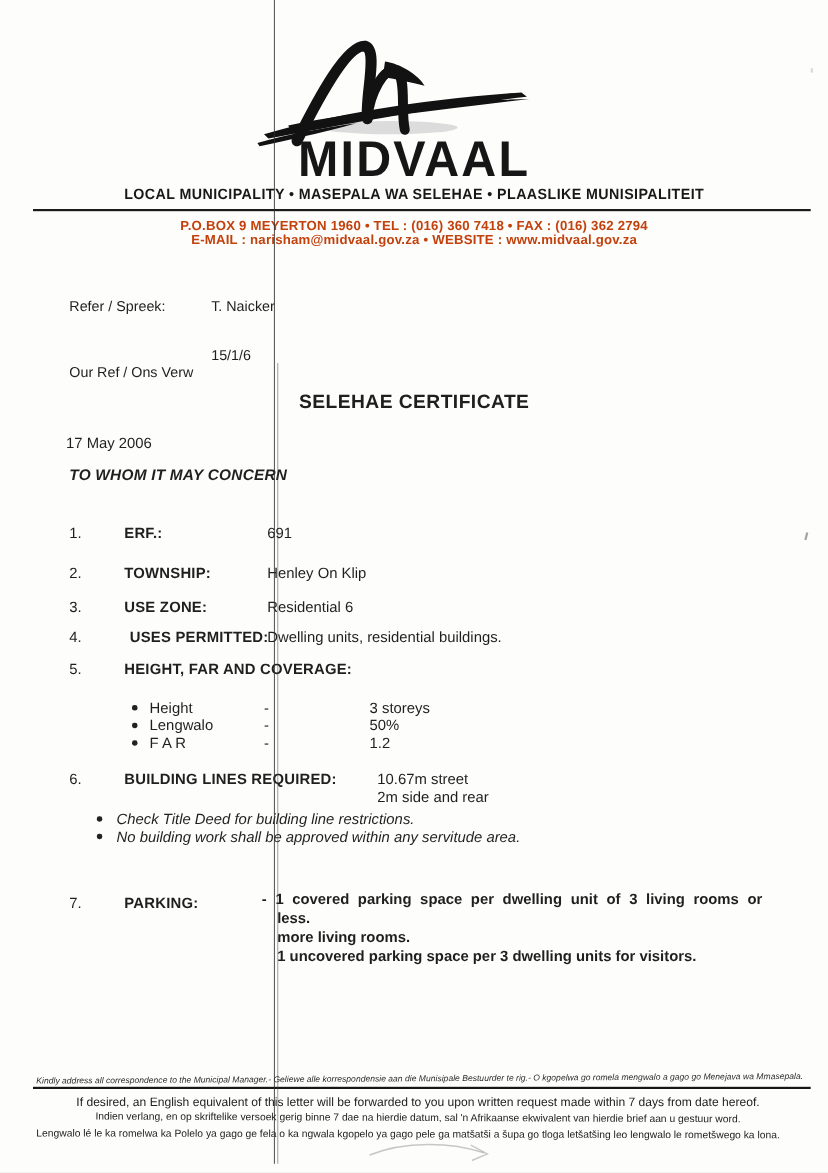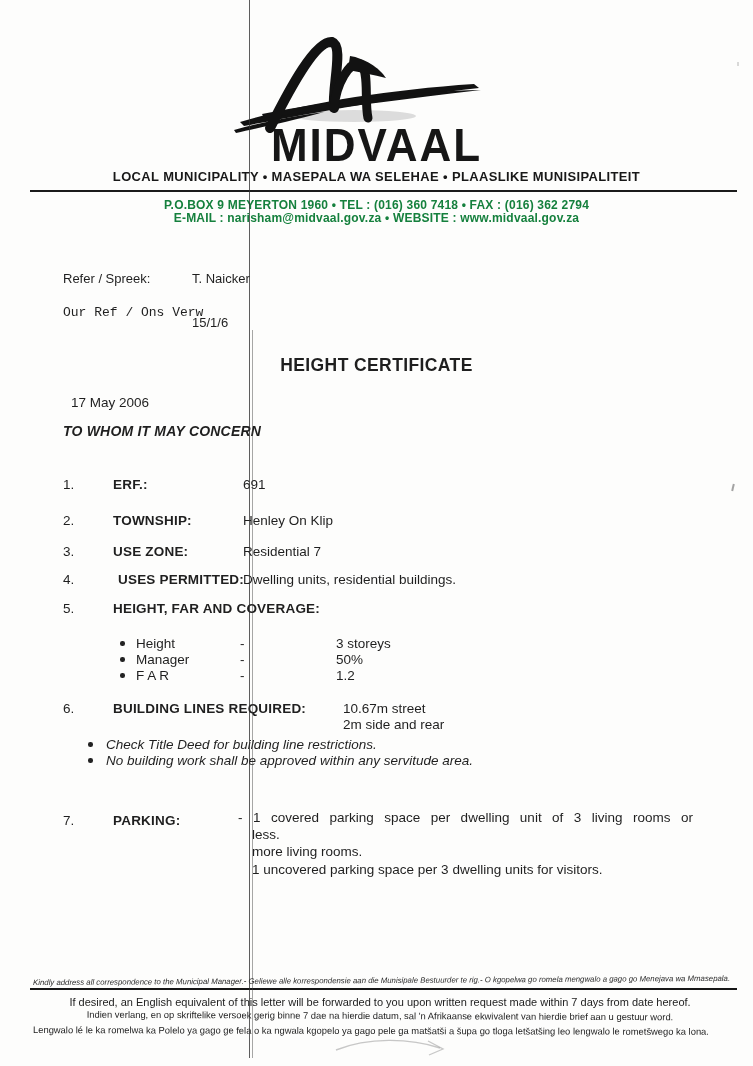--- a/index.html
+++ b/index.html
@@ -21,29 +21,29 @@
   
   .wordmark { position:absolute; left:0; top:120px; width:753px; text-align:center;
     font-size:44px; font-weight:bold; letter-spacing:2px; color:#161616;
     transform:scaleY(1.04); }
   .tagline { position:absolute; left:0; top:169px; width:753px; text-align:center;
     font-size:13.5px; font-weight:bold; letter-spacing:.4px; color:#181818;
     transform:scaleX(.96); }
   .header-rule { position:absolute; left:30px; top:190px; width:707px; height:1.8px;
     background:#1b1b1b; }
   .contact { position:absolute; left:6px; width:741px; text-align:center;
-    font-size:12px; font-weight:bold; letter-spacing:.2px; color:#15803d; }
+    font-size:12px; font-weight:bold; letter-spacing:.2px; color:#c2410c; }
 
   
   .ref-label { position:absolute; left:63px; font-size:13px; }
   .ref-value { position:absolute; left:192px; font-size:13px; }
 
   .doc-title { position:absolute; left:0; top:355px; width:753px; text-align:center;
     font-size:17.5px; font-weight:bold; letter-spacing:.4px; }
-  .doc-date { position:absolute; left:71px; top:395px; font-size:13.5px; }
+  .doc-date { position:absolute; left:60px; top:395px; font-size:13.5px; }
   .salutation { position:absolute; left:63px; top:423px; font-size:14px;
     font-weight:bold; font-style:italic; letter-spacing:.2px; }
 
   
   .row { position:absolute; left:0; width:753px; font-size:13.5px; }
   .num { position:absolute; left:63px; }
   .lbl { position:absolute; left:113px; font-weight:bold; letter-spacing:.2px; }
   .val { position:absolute; left:243px; }
   .val2 { position:absolute; left:343px; line-height:16.5px; }
 
@@ -56,21 +56,21 @@
   .hval { position:absolute; left:288px;margin-left:48px; }
 
   
   .note-row { position:absolute; left:0; width:753px; font-size:13.5px; font-style:italic; }
   .note-dot { position:absolute; left:88px; top:5px; width:4.5px; height:4.5px;
     border-radius:50%; background:#222; }
   .note-text { position:absolute; left:106px; }
 
   
   .parking-block { position:absolute; left:238px; top:809px; width:455px;
-    font-size:13.5px; line-height:17.2px; }
+    font-size:13.5px; line-height:17.2px;font-weight:bold; }
   .pl { padding-left:14px; }
   .jl { text-align:justify; text-align-last:justify; }
 
   
   .foot-note { position:absolute; left:33px; top:976px; width:692px;
     font-size:7.8px; font-style:italic; color:#2c2c2c; transform:rotate(-.35deg);
     white-space:nowrap; }
   .foot-rule { position:absolute; left:30px; top:988px; width:707px; height:2.4px;
     background:#161616; }
   .foot-line1 { position:absolute; left:30px; top:996px; width:700px;
@@ -101,61 +101,61 @@
   </svg>
 
   <div class="wordmark">MIDVAAL</div>
   <div class="tagline">LOCAL MUNICIPALITY  •  MASEPALA WA SELEHAE  •  PLAASLIKE MUNISIPALITEIT</div>
   <div class="header-rule"></div>
   <div class="contact" style="top:198px;">P.O.BOX 9 MEYERTON 1960  •  TEL : (016) 360 7418  •  FAX : (016) 362 2794</div>
   <div class="contact" style="top:211px;">E-MAIL : narisham@midvaal.gov.za  •  WEBSITE : www.midvaal.gov.za</div>
 
   <div class="ref-label" style="top:271px;">Refer / Spreek:</div>
   <div class="ref-value" style="top:271px;">T. Naicker</div>
-  <div class="ref-label" style="top:305px;font-family:Liberation Mono, monospace;">Our Ref / Ons Verw</div>
+  <div class="ref-label" style="top:331px;">Our Ref / Ons Verw</div>
   <div class="ref-value" style="top:315px;">15/1/6</div>
 
-  <div class="doc-title">HEIGHT CERTIFICATE</div>
+  <div class="doc-title">SELEHAE CERTIFICATE</div>
   <div class="doc-date">17 May 2006</div>
   <div class="salutation">TO WHOM IT MAY CONCERN</div>
 
   <div class="row" style="top:477px;">
     <span class="num">1.</span>
     <span class="lbl">ERF.:</span>
     <span class="val">691</span>
   </div>
   <div class="row" style="top:513px;">
     <span class="num">2.</span>
     <span class="lbl">TOWNSHIP:</span>
     <span class="val">Henley On Klip</span>
   </div>
   <div class="row" style="top:544px;">
     <span class="num">3.</span>
     <span class="lbl">USE ZONE:</span>
-    <span class="val">Residential 7</span>
+    <span class="val">Residential 6</span>
   </div>
   <div class="row" style="top:572px;">
     <span class="num">4.</span>
     <span class="lbl" style="left:118px;">USES PERMITTED:</span>
     <span class="val">Dwelling units, residential buildings.</span>
   </div>
   <div class="row" style="top:601px;">
     <span class="num">5.</span>
     <span class="lbl">HEIGHT, FAR AND COVERAGE:</span>
   </div>
 
   <div class="hrow" style="top:636px;">
     <span class="dot"></span>
     <span class="hname">Height</span>
     <span class="hdash">-</span>
     <span class="hval">3 storeys</span>
   </div>
   <div class="hrow" style="top:652px;">
     <span class="dot"></span>
-    <span class="hname">Manager</span>
+    <span class="hname">Lengwalo</span>
     <span class="hdash">-</span>
     <span class="hval">50%</span>
   </div>
   <div class="hrow" style="top:668px;">
     <span class="dot"></span>
     <span class="hname">F A R</span>
     <span class="hdash">-</span>
     <span class="hval">1.2</span>
   </div>
 

